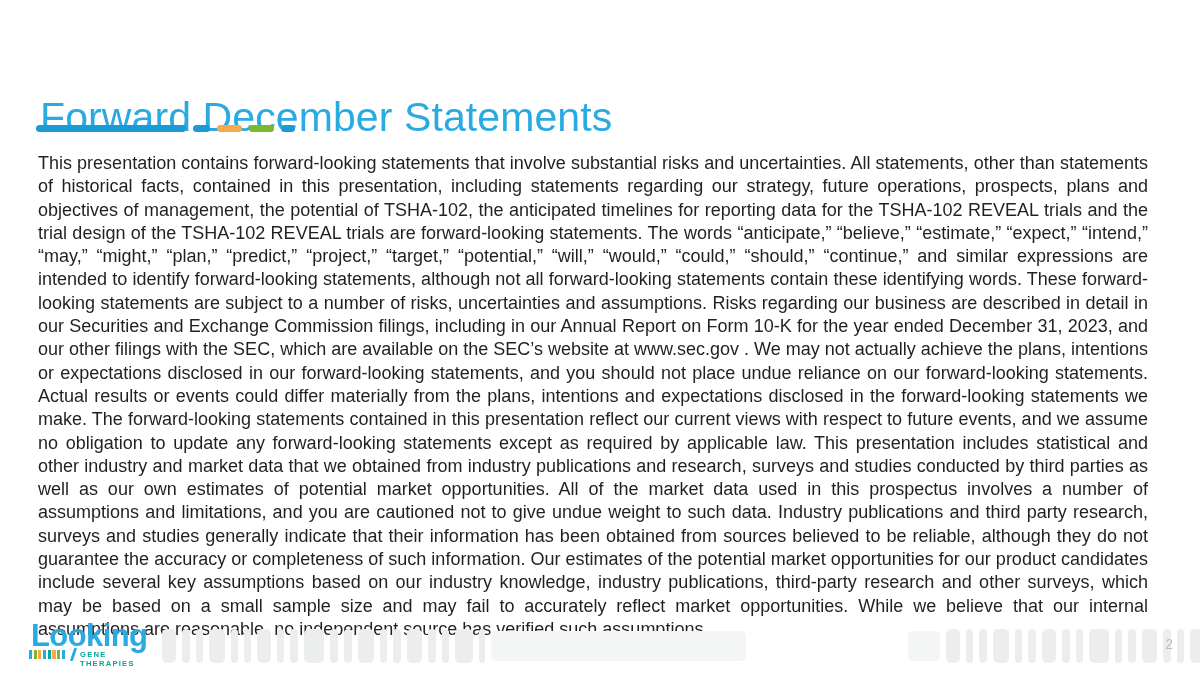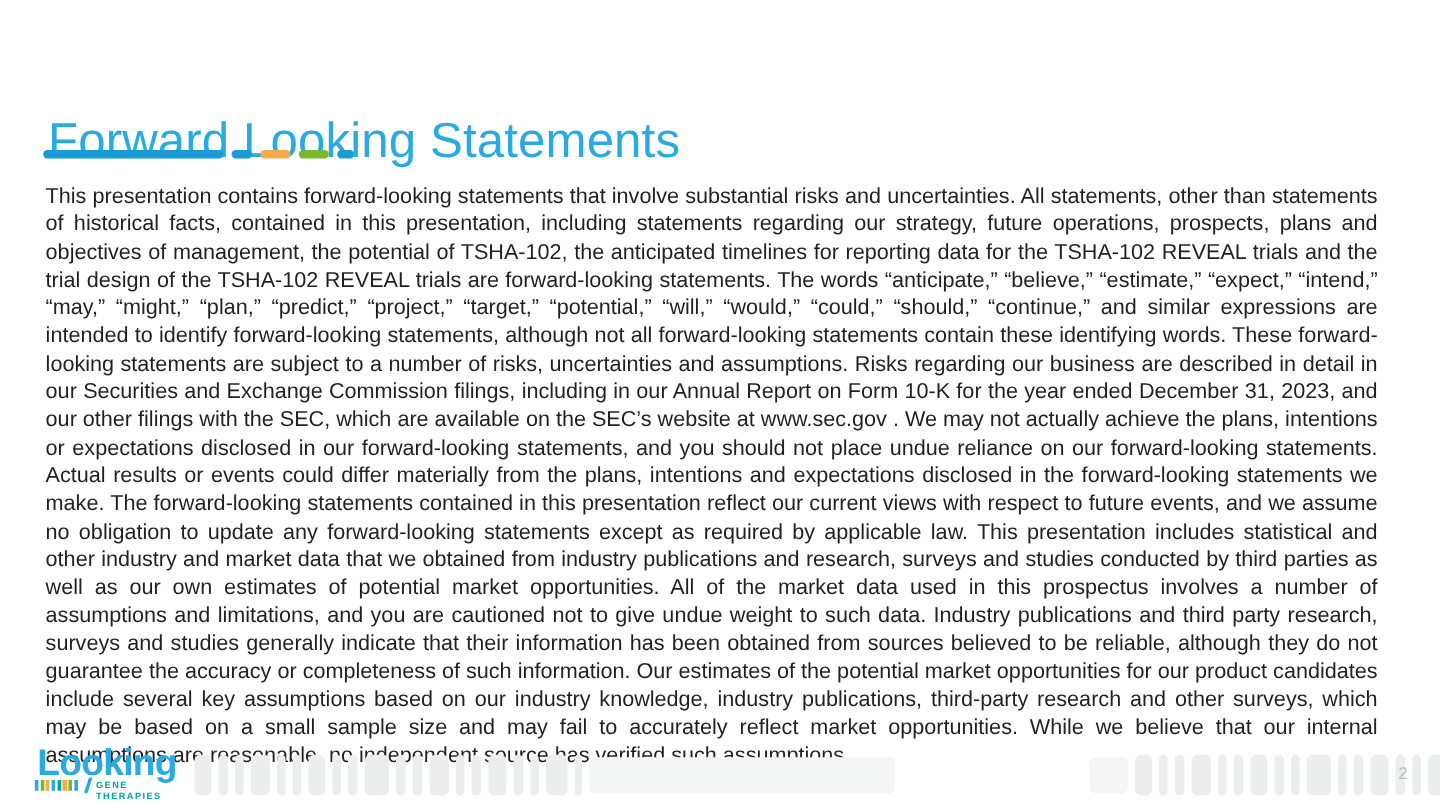--- a/index.html
+++ b/index.html
@@ -151,21 +151,21 @@
     line-height: 18px;
     color: #bcbec0;
     text-align: right;
   }
 </style>
 </head>
 <body>
 
 <div class="slide">
 
-  <h1 class="title">Forward Looking Statements</h1>
+  <h1 class="title">Forward December Statements</h1>
 
   <div class="rule">
       <span class="seg" style="width: 150px; background: rgb(27, 154, 214);"></span>
       <span class="seg" style="width: 17px; background: rgb(27, 154, 214);"></span>
       <span class="seg" style="width: 25px; background: rgb(247, 169, 75);"></span>
       <span class="seg" style="width: 25px; background: rgb(124, 184, 47);"></span>
       <span class="seg" style="width: 14px; background: rgb(27, 154, 214);"></span>
     </div>
 
   <div class="body-copy">This presentation contains forward-looking statements that involve substantial risks and uncertainties. All statements, other than statements of historical facts, contained in this presentation, including statements regarding our strategy, future operations, prospects, plans and objectives of management, the potential of TSHA-102, the anticipated timelines for reporting data for the TSHA-102 REVEAL trials and the trial design of the TSHA-102 REVEAL trials are forward-looking statements. The words “anticipate,” “believe,” “estimate,” “expect,” “intend,” “may,” “might,” “plan,” “predict,” “project,” “target,” “potential,” “will,” “would,” “could,” “should,” “continue,” and similar expressions are intended to identify forward-looking statements, although not all forward-looking statements contain these identifying words. These forward-looking statements are subject to a number of risks, uncertainties and assumptions. Risks regarding our business are described in detail in our Securities and Exchange Commission filings, including in our Annual Report on Form 10-K for the year ended December 31, 2023, and our other filings with the SEC, which are available on the SEC’s website at www.sec.gov . We may not actually achieve the plans, intentions or expectations disclosed in our forward-looking statements, and you should not place undue reliance on our forward-looking statements. Actual results or events could differ materially from the plans, intentions and expectations disclosed in the forward-looking statements we make. The forward-looking statements contained in this presentation reflect our current views with respect to future events, and we assume no obligation to update any forward-looking statements except as required by applicable law. This presentation includes statistical and other industry and market data that we obtained from industry publications and research, surveys and studies conducted by third parties as well as our own estimates of potential market opportunities. All of the market data used in this prospectus involves a number of assumptions and limitations, and you are cautioned not to give undue weight to such data. Industry publications and third party research, surveys and studies generally indicate that their information has been obtained from sources believed to be reliable, although they do not guarantee the accuracy or completeness of such information. Our estimates of the potential market opportunities for our product candidates include several key assumptions based on our industry knowledge, industry publications, third-party research and other surveys, which may be based on a small sample size and may fail to accurately reflect market opportunities. While we believe that our internal assumptions are reasonable, no independent source has verified such assumptions.</div>

